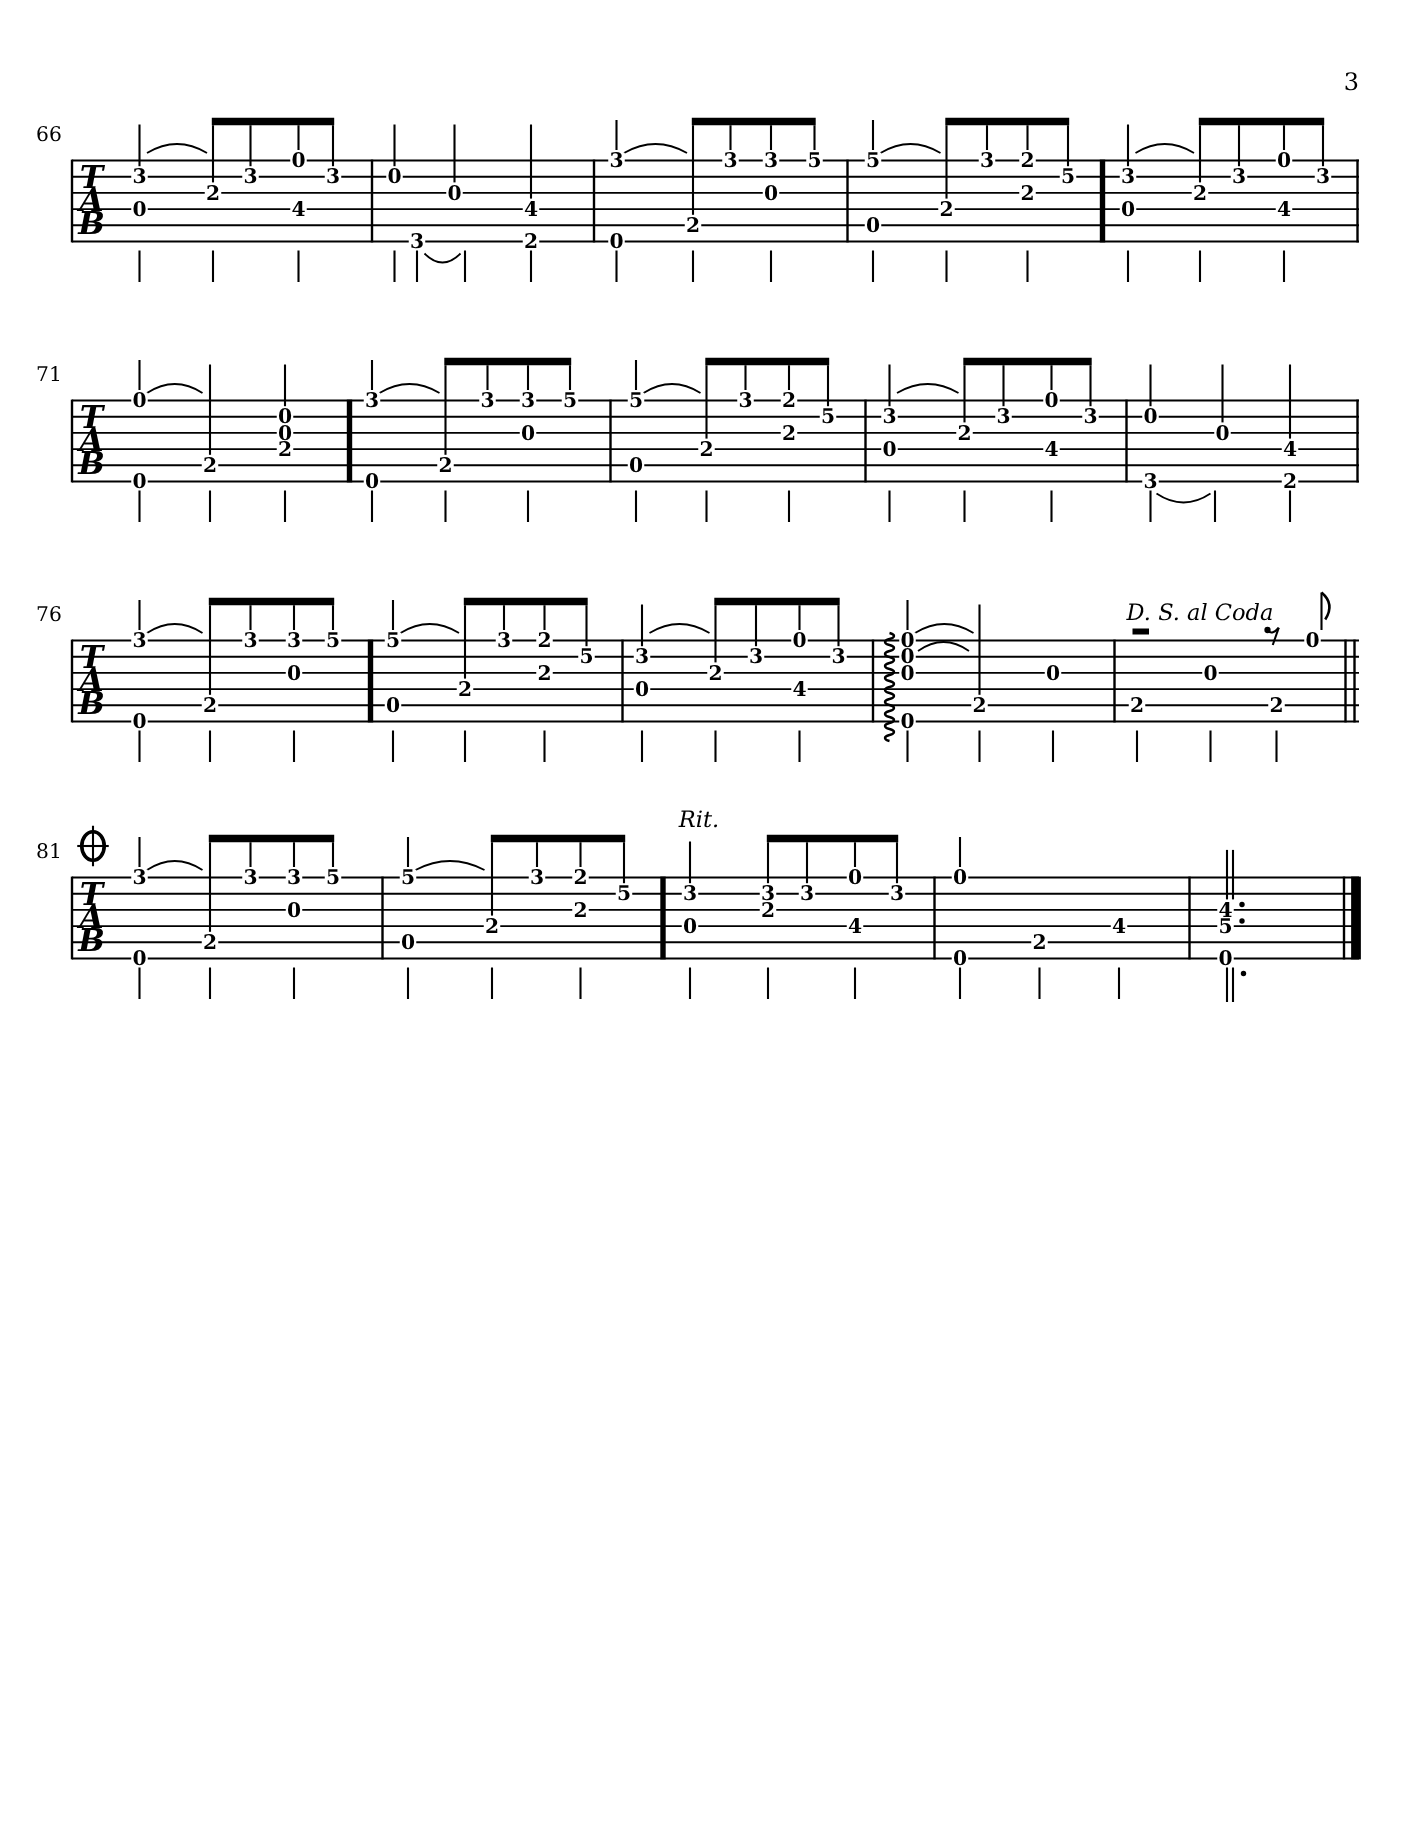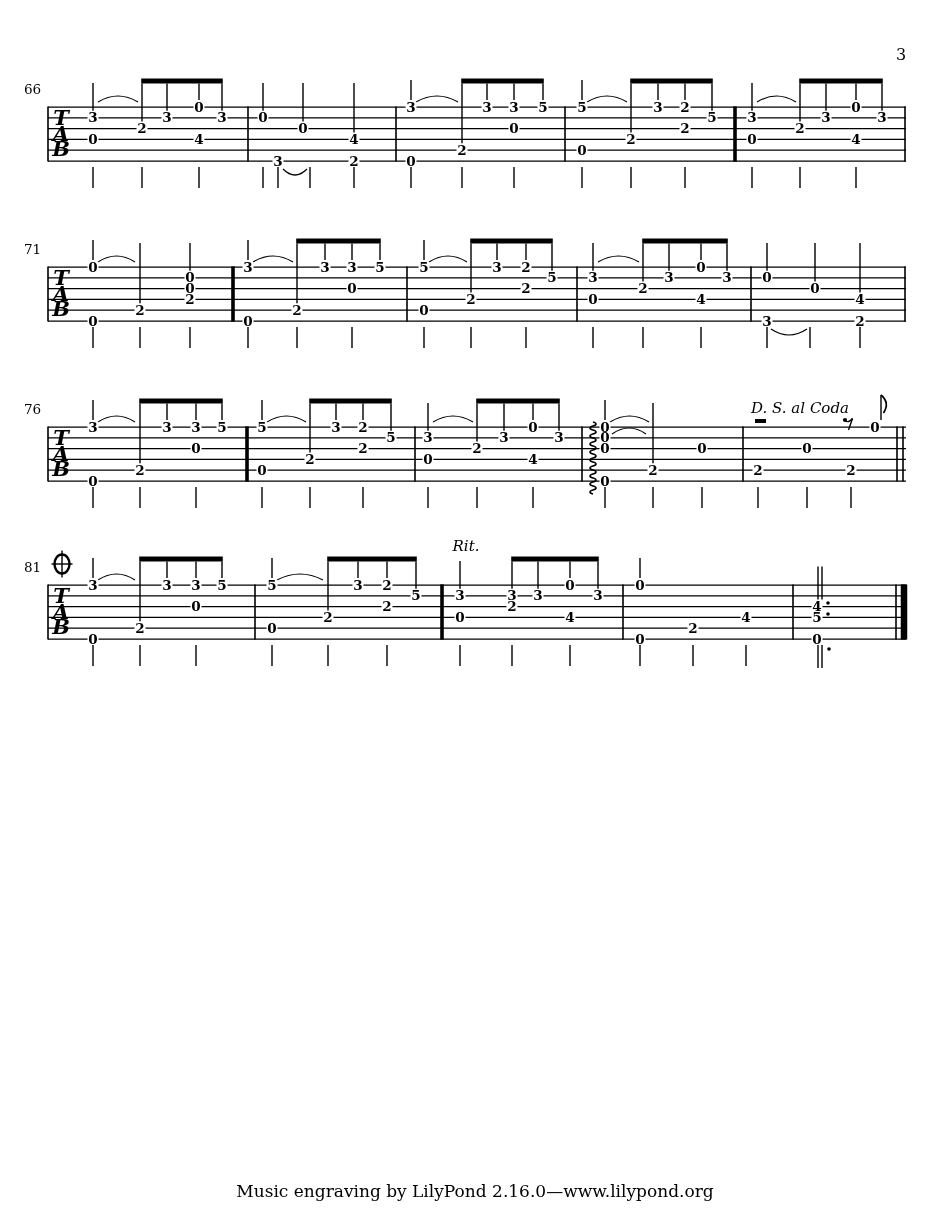--- a/index.html
+++ b/index.html
@@ -519,14 +519,13 @@
         <text x="817" y="643.5" font-size="13.5" fill="#000000" font-family="&quot;DejaVu Serif&quot;, serif" text-anchor="middle" font-weight="bold">0</text>
         <circle cx="828" cy="603" r="1.8" fill="#000000"></circle>
         <circle cx="828" cy="614" r="1.8" fill="#000000"></circle>
         <circle cx="829" cy="649" r="1.8" fill="#000000"></circle>
         <text x="466" y="551" font-size="15" fill="#000000" font-family="&quot;DejaVu Serif&quot;, serif" text-anchor="middle" font-style="italic">Rit.</text>
         <ellipse cx="62" cy="564" rx="7.5" ry="9.5" fill="none" stroke="#000000" stroke-width="2.4"></ellipse>
         <line x1="62" y1="550.5" x2="62" y2="577.5" stroke="#000000" stroke-width="1.4"></line>
         <line x1="51.5" y1="564" x2="72.5" y2="564" stroke="#000000" stroke-width="1.4"></line>
       </g>
     </svg>
-  <div class="footer">Music engraving by LilyPond 2.16.0—www.lilypond.org</div>
 </div>
 
 </body></html>

